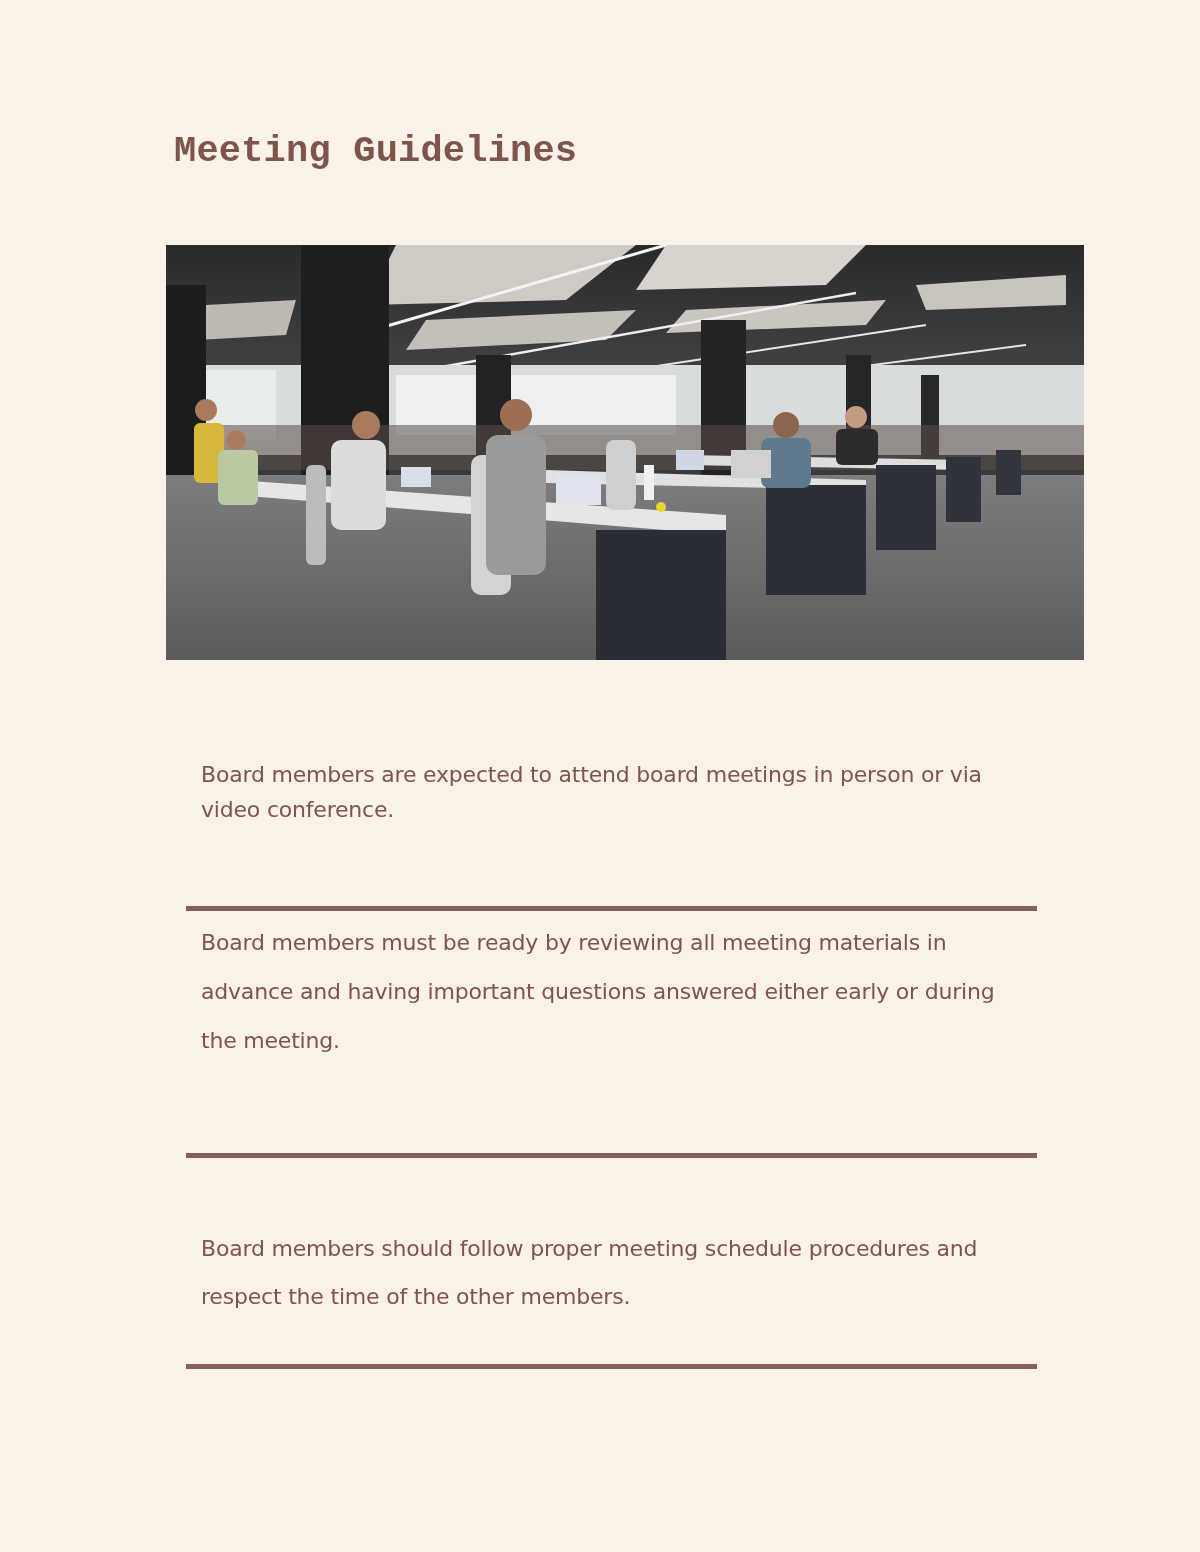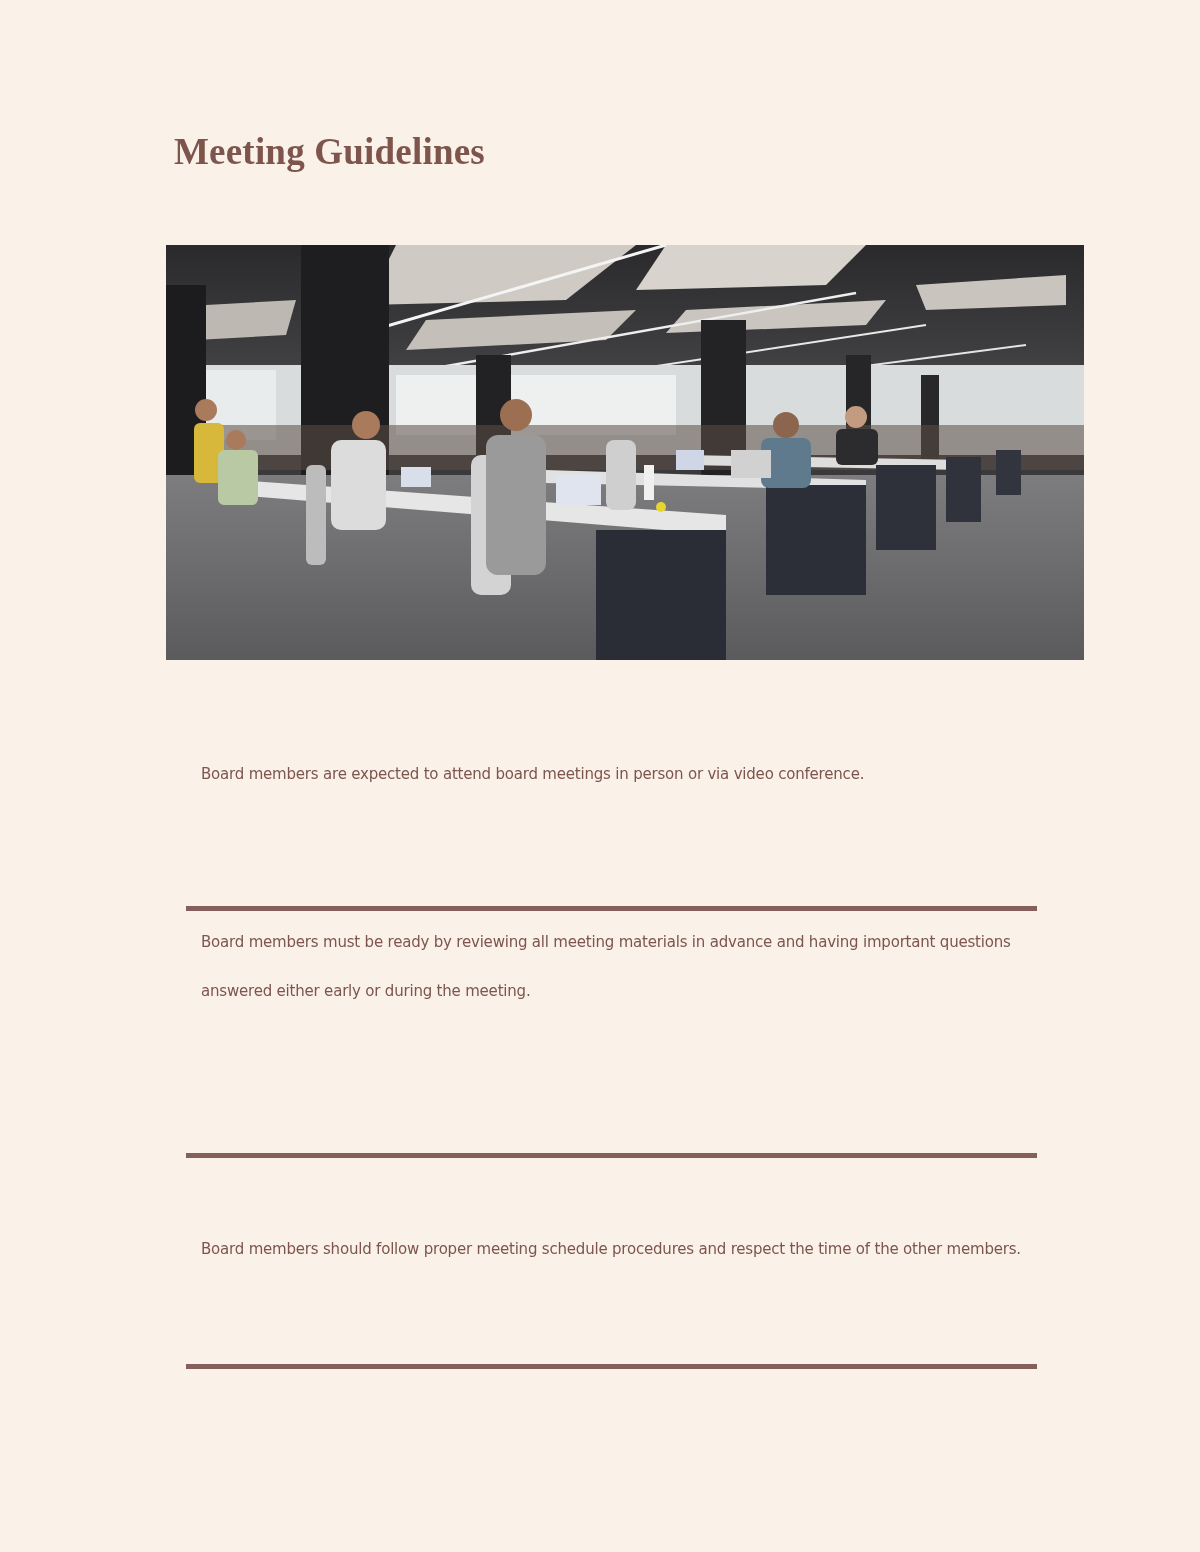--- a/index.html
+++ b/index.html
@@ -17,38 +17,38 @@
     }
     .title {
       position: absolute;
       left: 174px;
       top: 130px;
       margin: 0;
       font-size: 37px;
       font-weight: bold;
       letter-spacing: 0.2px;
       color: #7d554d;
-      font-family: Liberation Serif, serif;
+      font-family: Liberation Mono, monospace;
     }
     .hero {
       position: absolute;
       left: 166px;
       top: 245px;
       width: 918px;
       height: 415px;
       overflow: hidden;
       background: #3a3a3c;
     }
     .hero svg { display: block; width: 100%; height: 100%; }
     .para {
       position: absolute;
       left: 201px;
       width: 830px;
       margin: 0;
-      font-size: 15px;
+      font-size: 22px;
       color: #7d554d;
       font-family: "DejaVu Sans", sans-serif;
       font-weight: normal;
       letter-spacing: -0.2px;
     }
     .p1 { top: 757px; line-height: 35px; }
     .p2 { top: 918px; line-height: 49px; }
     .p3 { top: 1225px; line-height: 48px; }
     .divider {
       position: absolute;

